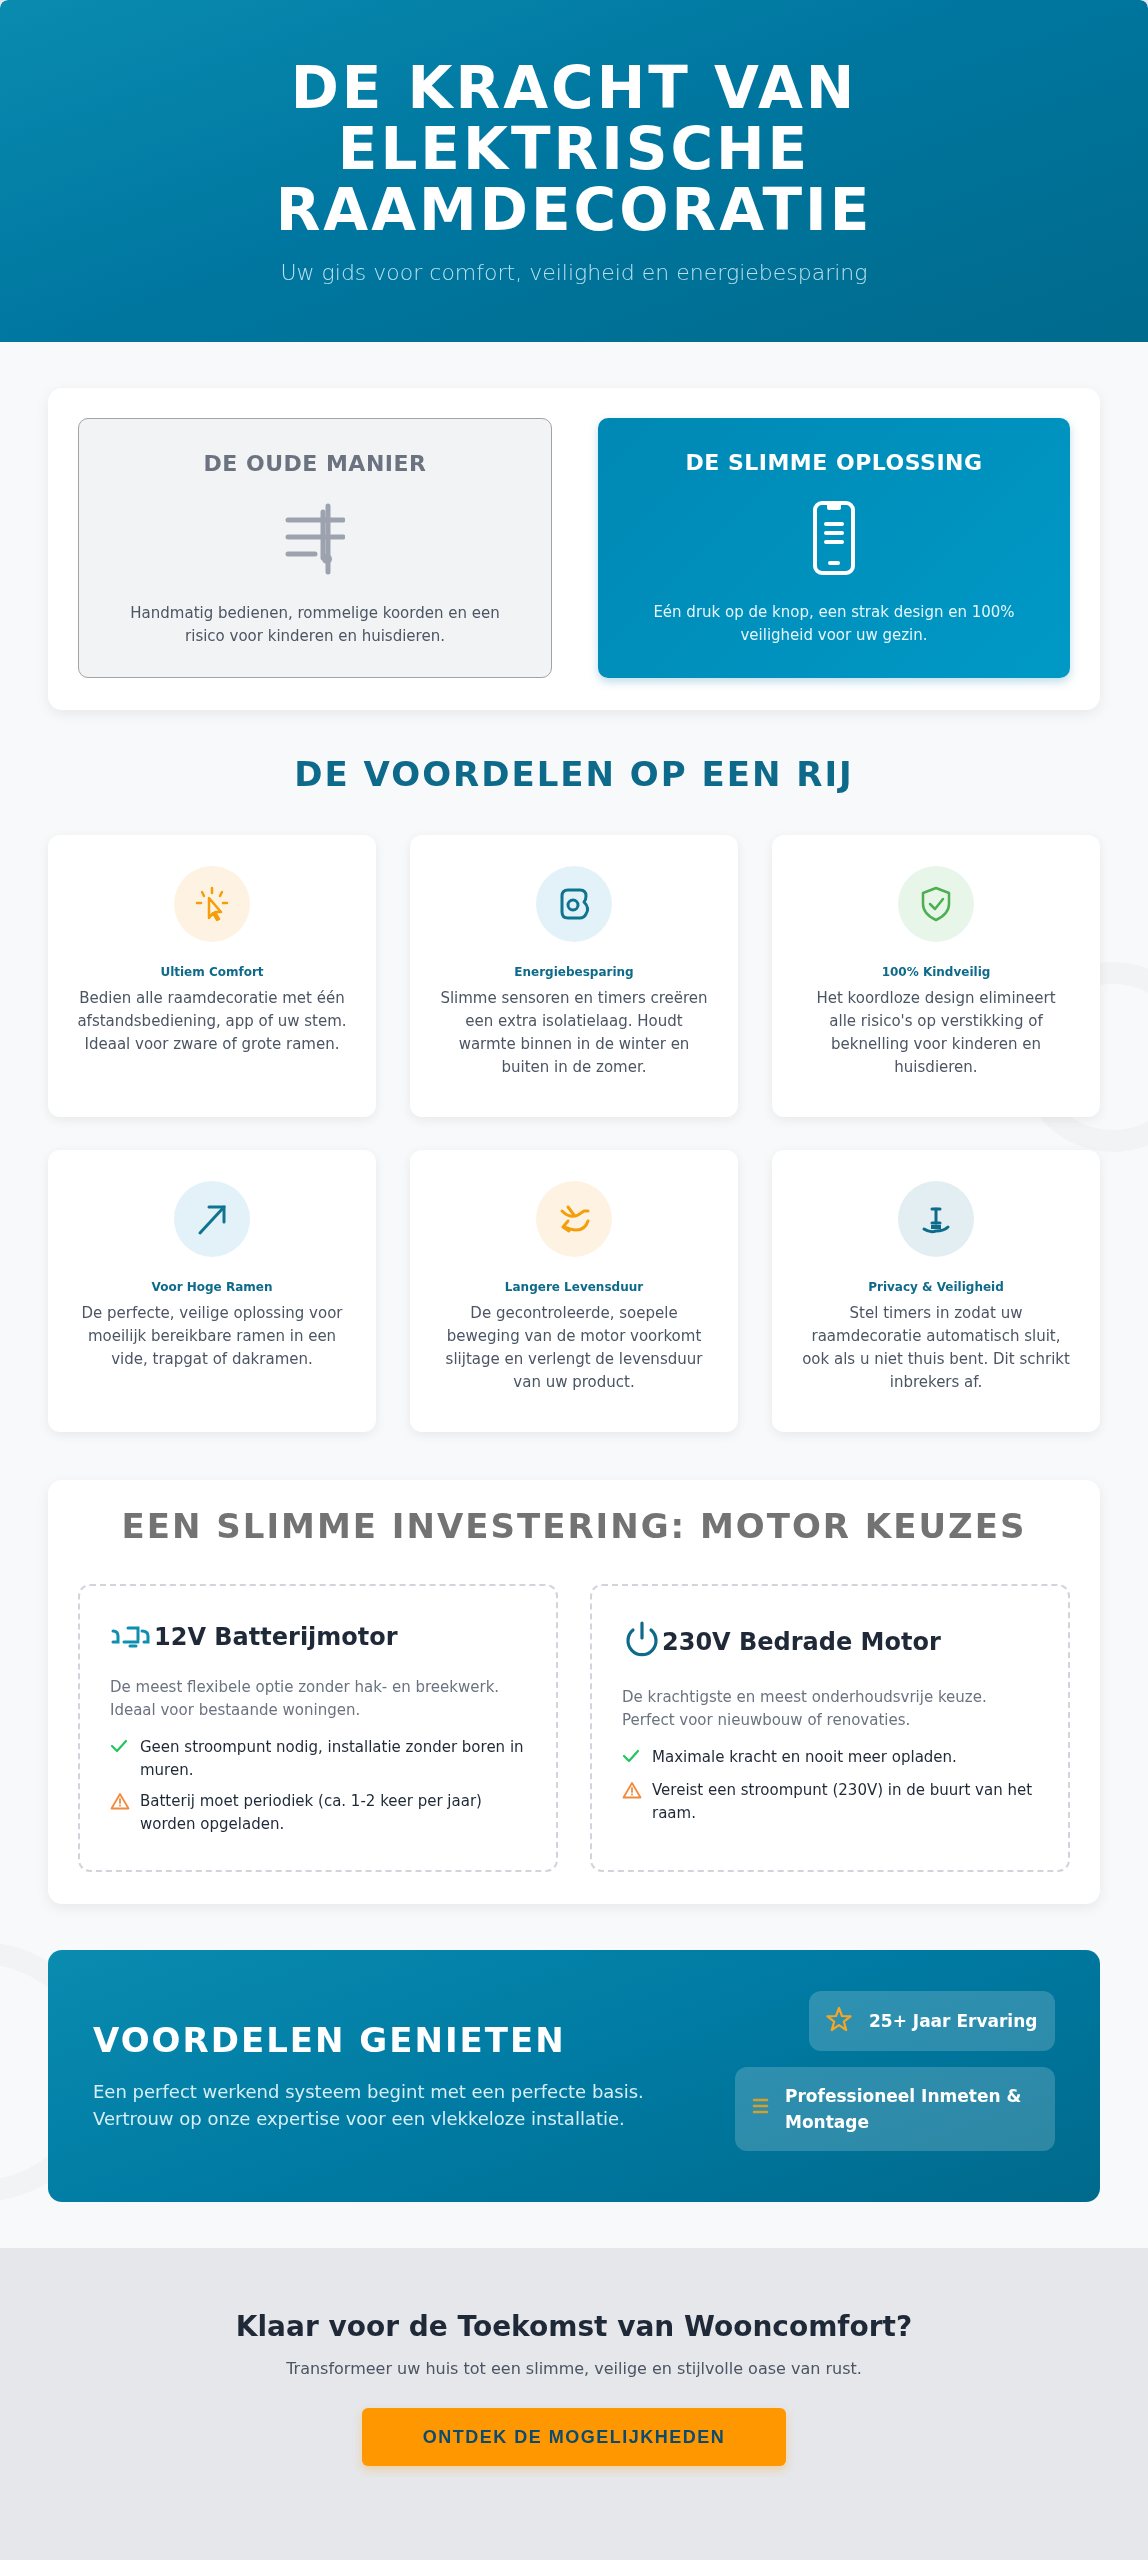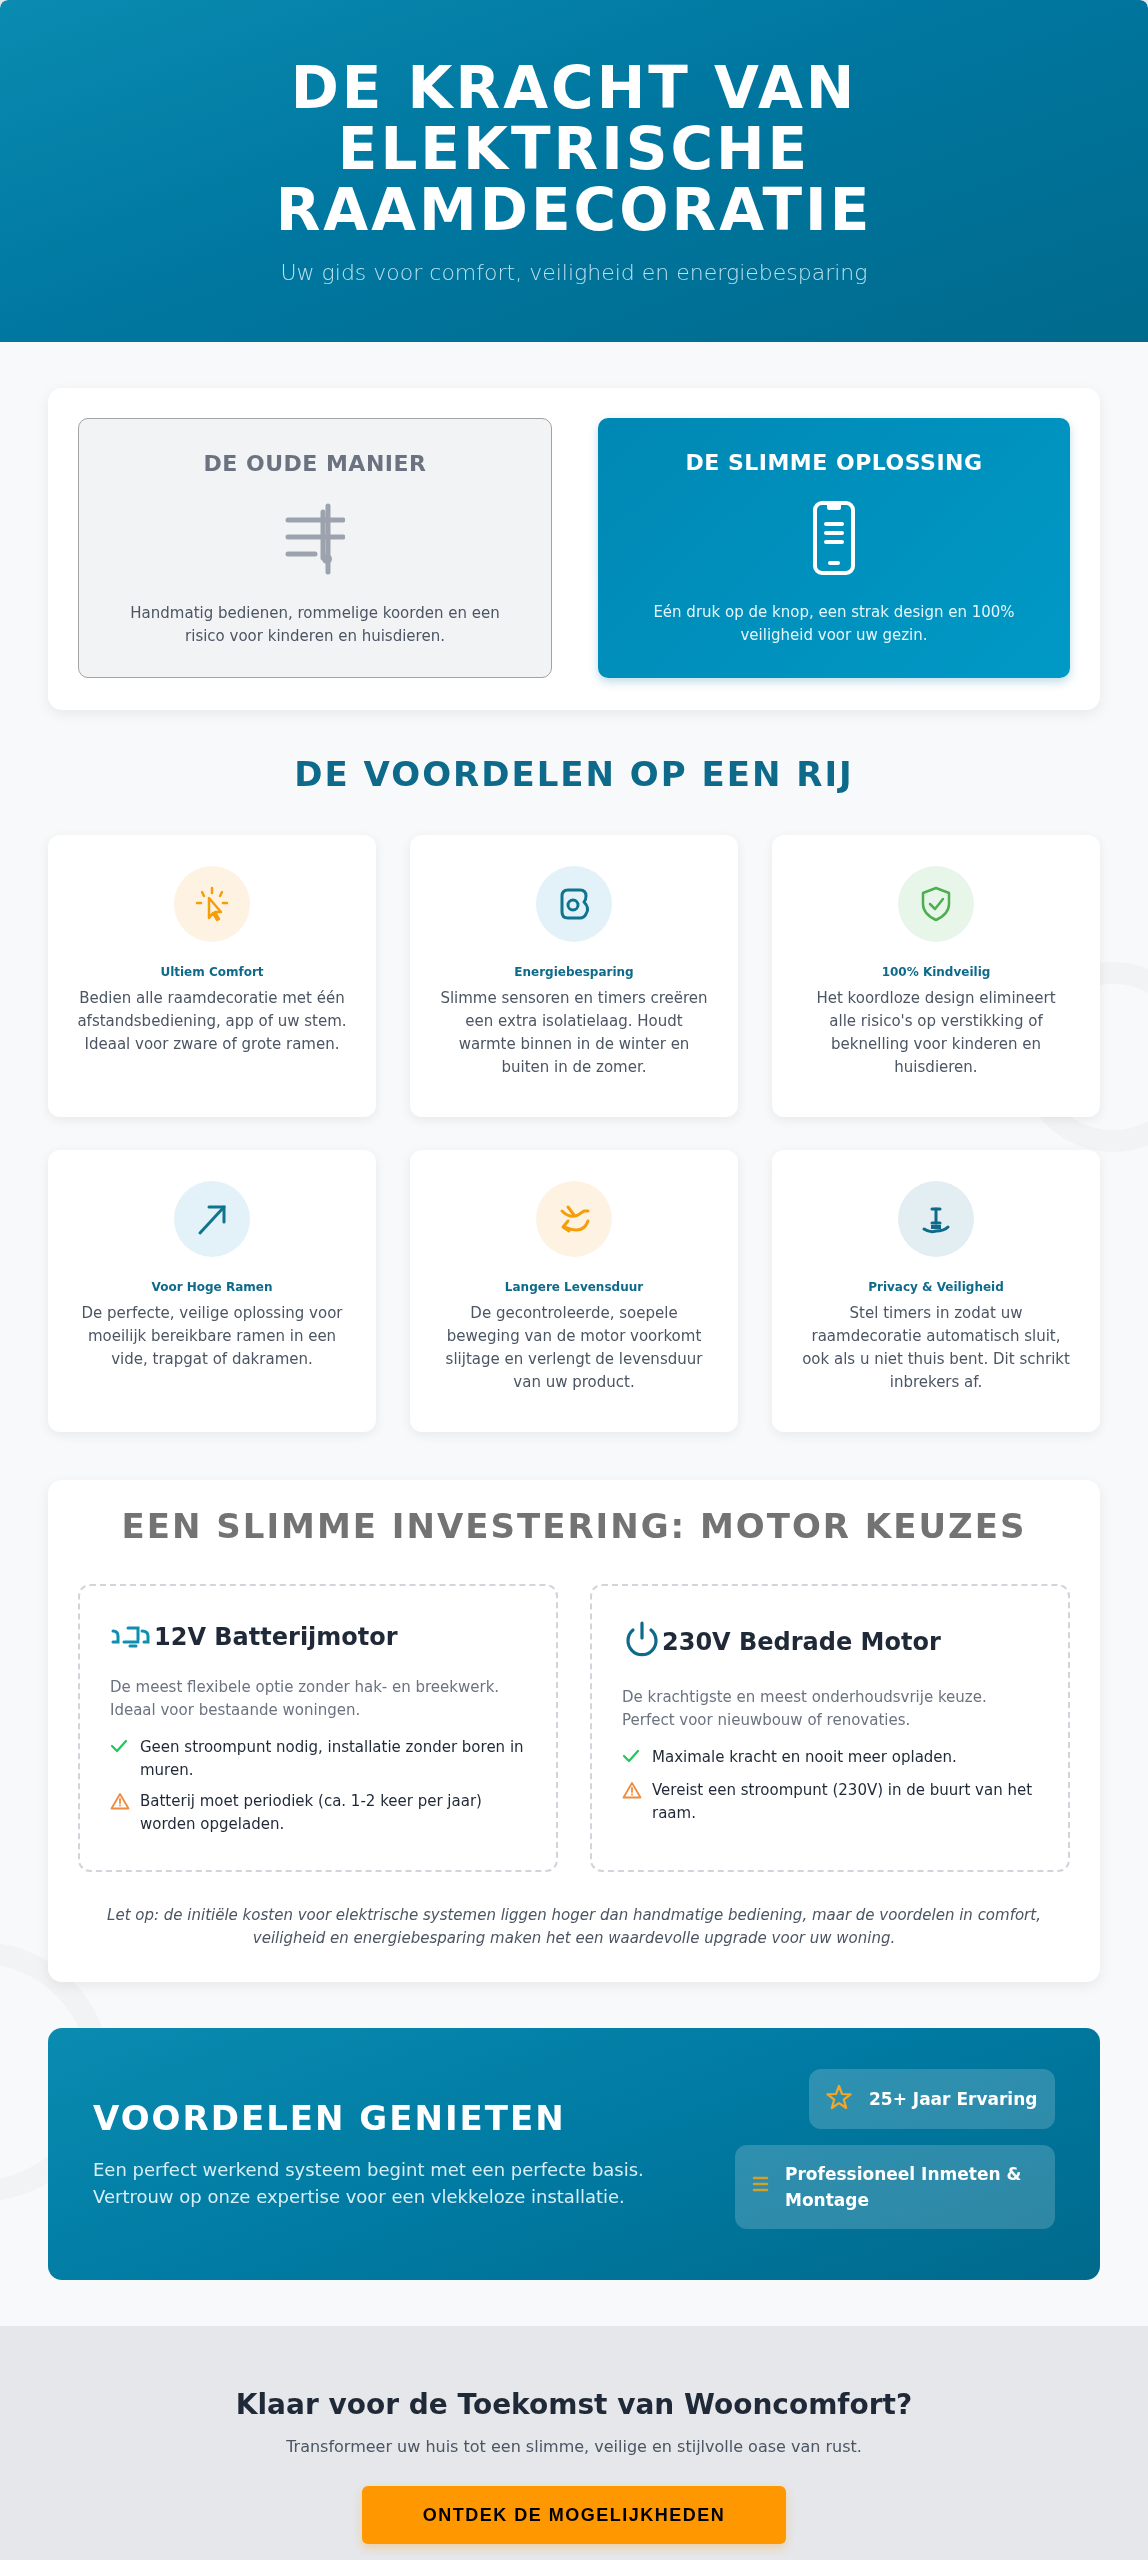--- a/index.html
+++ b/index.html
@@ -209,21 +209,21 @@
     text-align: center;
     padding: 62px 0 40px 0;
     height: 230px;
   }
   .cta h2 { font-size: 28px; font-weight: 700; color: #1f2937; }
   .cta p { color: #4b5563; font-size: 16px; margin-top: 16px; }
   .cta .btn {
     display: inline-block;
     margin-top: 30px;
     background: #ff9800;
-    color: #000000;
+    color: #0c4a6e;
     font-weight: 700;
     font-size: 18px;
     letter-spacing: 1.5px;
     width: 212px;
     height: 58px;
     line-height: 58px;
     width: 424px;
     border-radius: 6px;
     box-shadow: 0 4px 10px rgba(255,152,0,0.3);
     cursor: pointer;
@@ -434,21 +434,20 @@
                     <path d="M10 2 L18.5 16.5 L1.5 16.5 Z" fill="none" stroke="#f08a3c" stroke-width="1.8" stroke-linejoin="round"></path>
                     <line x1="10" y1="7" x2="10" y2="11" stroke="#f08a3c" stroke-width="1.8" stroke-linecap="round"></line>
                     <circle cx="10" cy="13.6" r="1" fill="#f08a3c"></circle>
                   </svg>
               </span>
               <span>Vereist een stroompunt (230V) in de buurt van het raam.</span>
             </li>
           </ul>
         </div>
       </div>
-      <p class="note">Let op: de initiële kosten voor elektrische systemen liggen hoger dan handmatige bediening, maar de voordelen in comfort, veiligheid en energiebesparing maken het een waardevolle upgrade voor uw woning.</p>
     </section>
 
     <section class="zorg">
       <div class="zorg-left">
         <h2>VOORDELEN GENIETEN</h2>
         <p>Een perfect werkend systeem begint met een perfecte basis. Vertrouw op onze expertise voor een vlekkeloze installatie.</p>
       </div>
       <div class="zorg-right">
         <div class="badge b1">
           <span>

